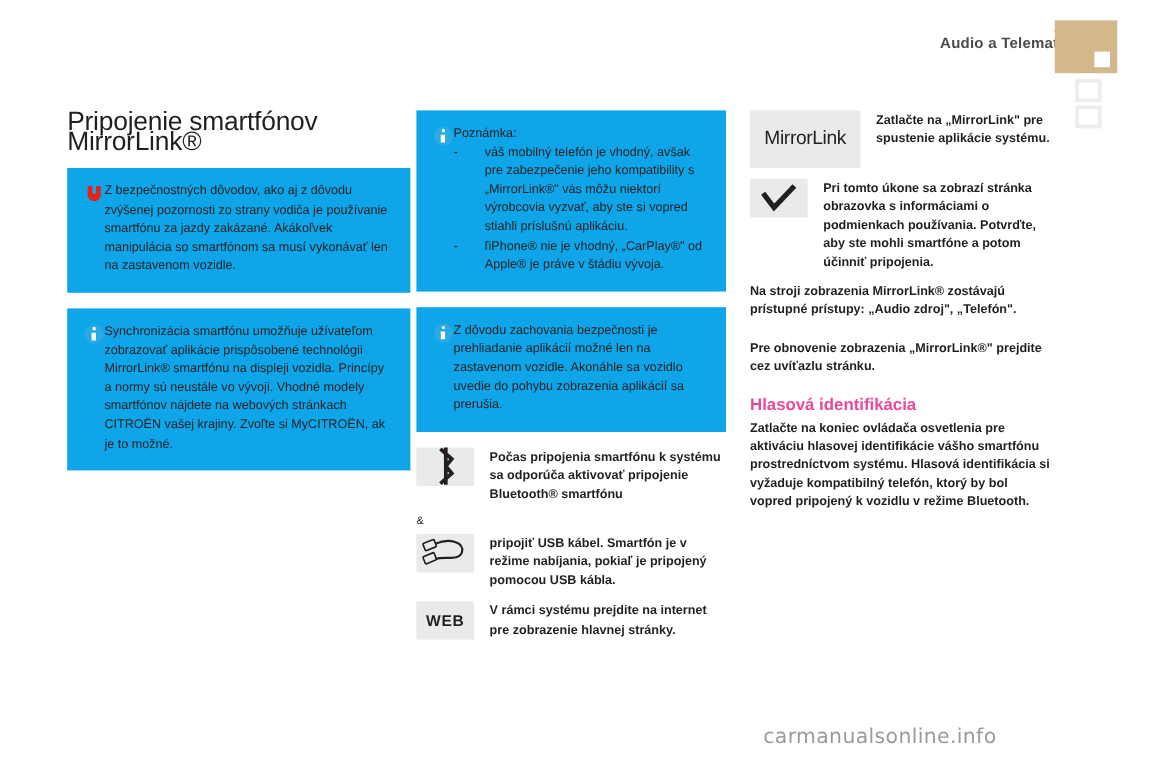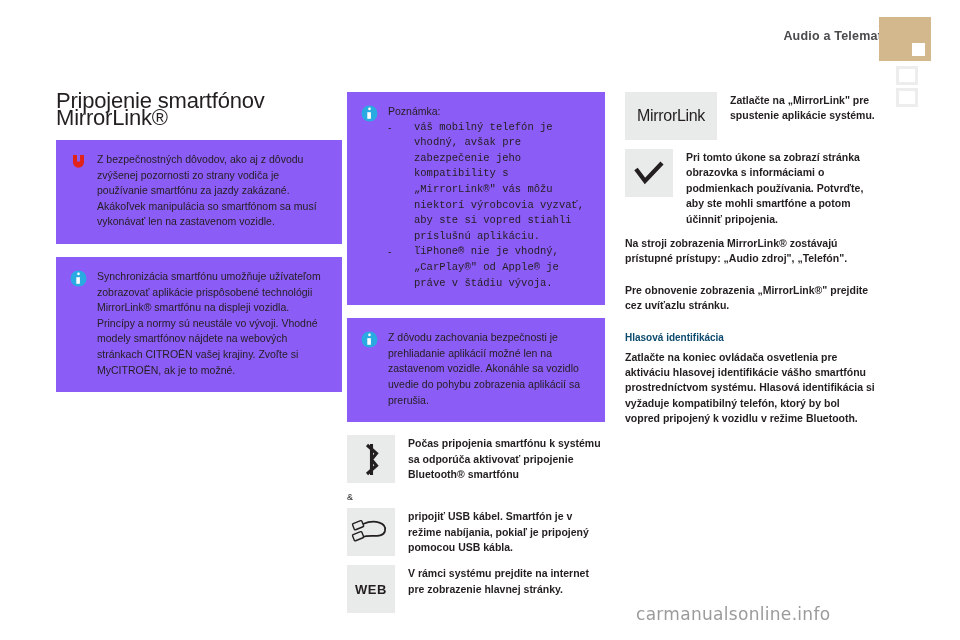--- a/index.html
+++ b/index.html
@@ -48,50 +48,50 @@
   .col-left{left:56px;width:286px;}
   .col-mid{left:347px;width:258px;}
   .col-right{left:625px;width:252px;}
 
   
   .h1{
     font-size:22px;font-weight:normal;line-height:17px;
     letter-spacing:-.2px;margin:0 0 14px 0;color:#231f20;
   }
   .h2{
-    font-size:10px;font-weight:bold;line-height:15px;
-    margin:0 0 5px 0;color:#0c4a6e;
+    font-size:14px;font-weight:bold;line-height:15px;
+    margin:0 0 5px 0;color:#ec4899;
   }
 
   
   .box{
-    background:#8b5cf6;
+    background:#0ea5e9;
     padding:12px 14px 14px 14px;
-    display:flex;gap:10px;
+    display:flex;
     margin-bottom:13px;
   }
   .box p{margin:0;font-size:10.5px;line-height:15.6px;color:#231f20;}
   .box .txt{flex:1;}
   .box b{font-weight:normal;}
 
   .ic{flex:0 0 17px;padding-top:1px;}
   .ic svg{display:block;}
 
   
   .note-list{margin:0;padding:0;list-style:none;}
   .note-list li{
     display:flex;gap:6px;font-size:10.5px;line-height:15.6px;
   }
   .note-list li .dash{flex:0 0 20px;}
-  .note-list li .body{flex:1;font-family:Liberation Mono, monospace;}
+  .note-list li .body{flex:1;}
 
   
   .prow{display:flex;gap:13px;margin-bottom:9px;align-items:flex-start;}
   .pic{
-    flex:0 0 48px;height:48px;background:#e9eaea;
+    flex:0 0 48px;height:32px;background:#e9eaea;
     display:flex;align-items:center;justify-content:center;
   }
   .pic.wide{flex:0 0 92px;height:48px;}
   .prow .ptxt{
     flex:1;font-size:10.5px;line-height:15.4px;font-weight:bold;
     color:#231f20;padding-top:1px;
   }
   .web-label{font-size:13px;font-weight:bold;letter-spacing:.5px;color:#231f20;}
 
   .para{font-size:10.5px;line-height:15.4px;font-weight:bold;color:#231f20;margin:0 0 16px 0;}

